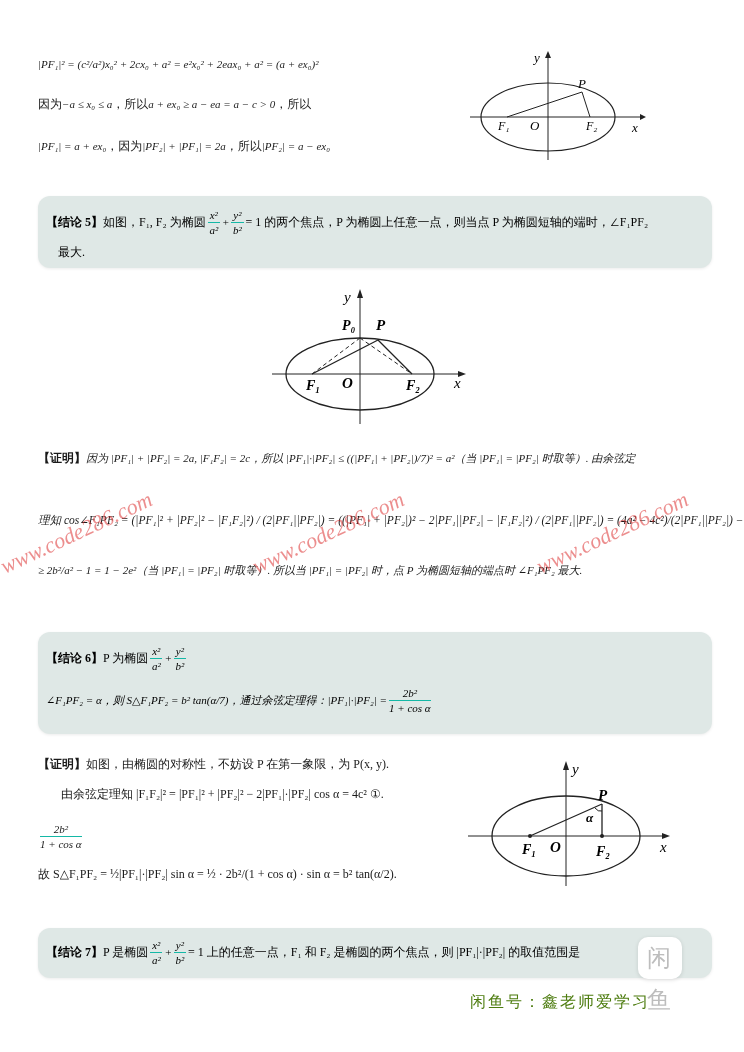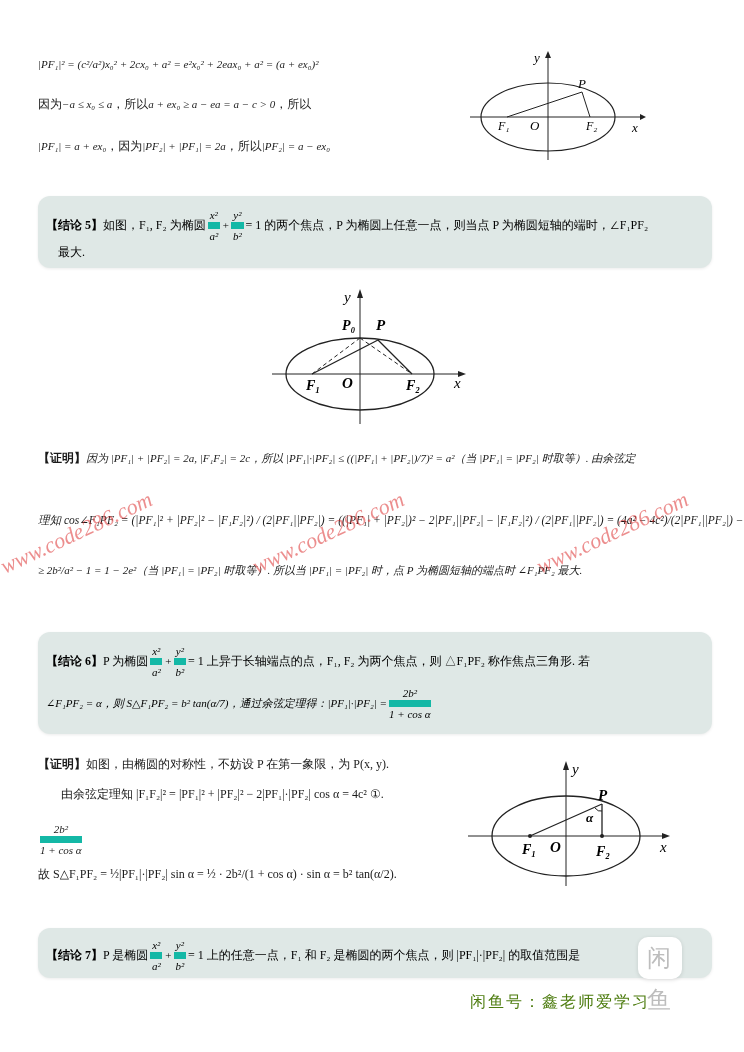--- a/index.html
+++ b/index.html
@@ -7,21 +7,21 @@
          font-family:"DejaVu Serif", "Liberation Serif", serif; color:#1a1a1a; }
   .abs { position:absolute; }
   .line { position:absolute; font-size:12px; white-space:nowrap; line-height:16px; }
   .cn { font-family:Liberation Serif, serif; font-size:12px; }
   .math { font-family:"Liberation Serif", "DejaVu Serif", serif; font-style:italic; font-size:11px; }
   .box { position:absolute; background:#dfe8e6; border-radius:12px;
          box-shadow:0 1px 3px rgba(0,0,0,0.08); }
   .box .line { color:#000000; }
   .bold { font-weight:bold; }
   .frac { display:inline-block; vertical-align:middle; text-align:center; margin:0 2px; }
-  .frac .num { display:block; border-bottom:7px solid #14b8a6; padding:0 2px; line-height:14px; }
+  .frac .num { display:block; border-bottom:1px solid #14b8a6; padding:0 2px; line-height:14px; }
   .frac .den { display:block; line-height:14px; }
   svg text { font-family:"Liberation Serif", "DejaVu Serif", serif; font-style:italic; }
   .wm { position:absolute; color:#d33; opacity:0.55; font-family:"Liberation Serif", serif;
         font-style:italic; font-size:22px; transform:rotate(-25deg); white-space:nowrap; }
   .logo { position:absolute; left:636px; left:638px; top:937px; width:44px; height:42px; background:#fff;
           border-radius:10px; box-shadow:0 1px 4px rgba(0,0,0,0.12);
           font-family:"DejaVu Sans", sans-serif; font-size:24px; color:#bdbdbd;
           text-align:center; line-height:42px; letter-spacing:2px; }
   .footer-wm { position:absolute; left:470px; top:992px; font-family:"DejaVu Sans", sans-serif;
                font-size:16px; color:#4d7c0f; white-space:nowrap; letter-spacing:2px; }
@@ -86,21 +86,21 @@
 </div>
 <div class="line math" style="left:38px; top:512px; font-size:11.5px;">理知 cos∠F₁PF₂ = (|PF₁|² + |PF₂|² − |F₁F₂|²) / (2|PF₁||PF₂|) = ((|PF₁| + |PF₂|)² − 2|PF₁||PF₂| − |F₁F₂|²) / (2|PF₁||PF₂|) = (4a² − 4c²)/(2|PF₁||PF₂|) − 1 = 4b²/(2|PF₁||PF₂|) − 1</div>
 <div class="line math" style="left:38px; top:562px;">≥ 2b²/a² − 1 = 1 − 2e²（当 |PF₁| = |PF₂| 时取等）. 所以当 |PF₁| = |PF₂| 时，点 P 为椭圆短轴的端点时 ∠F₁PF₂ 最大.</div>
 
 <div class="wm" style="left:-6px; top:520px;">www.code286.com</div>
 <div class="wm" style="left:246px; top:520px;">www.code286.com</div>
 <div class="wm" style="left:530px; top:520px;">www.code286.com</div>
 
 <div class="box" style="left:38px; top:632px; width:674px; height:102px;">
   <div class="line" style="left:8px; top:12px;">
-    <span class="cn bold">【结论 6】</span><span class="cn">P 为椭圆</span><span class="frac math"><span class="num">x²</span><span class="den">a²</span></span><span class="math">+</span><span class="frac math"><span class="num">y²</span><span class="den">b²</span></span><span class="cn">= 1 上异于长轴端点的点，F₁, F₂ 为两个焦点，则 △F₁PF₂ 称作焦点三角形. 若</span>
+    <span class="cn bold">【结论 6】</span><span class="cn">P 为椭圆</span><span class="frac math"><span class="num">x²</span><span class="den">a²</span></span><span class="math">+</span><span class="frac math"><span class="num">y²</span><span class="den">b²</span></span>
   </div>
   <div class="line" style="left:8px; top:54px;">
     <span class="math">∠F₁PF₂ = α，则 S△F₁PF₂ = b² tan(α/7)，通过余弦定理得：|PF₁|·|PF₂| =</span><span class="frac math"><span class="num">2b²</span><span class="den">1 + cos α</span></span>
   </div>
 </div>
 
 <div class="line" style="left:38px; top:756px;">
   <span class="cn bold">【证明】</span><span class="cn">如图，由椭圆的对称性，不妨设 P 在第一象限，为 P(x, y).</span>
 </div>
 <div class="line cn" style="left:38px; top:786px;margin-left:23px;">由余弦定理知 |F₁F₂|² = |PF₁|² + |PF₂|² − 2|PF₁|·|PF₂| cos α = 4c² ①.</div>

